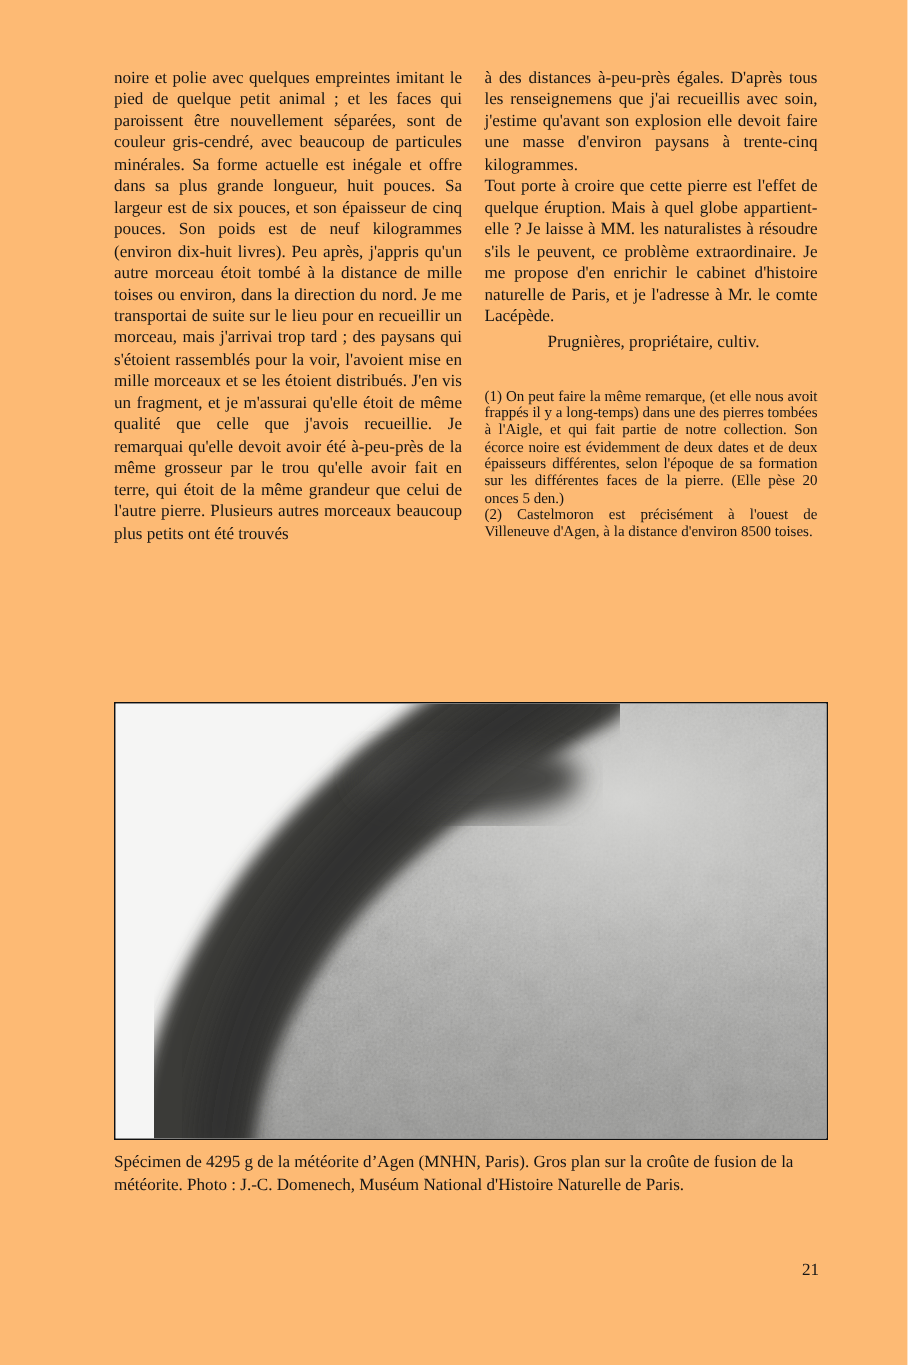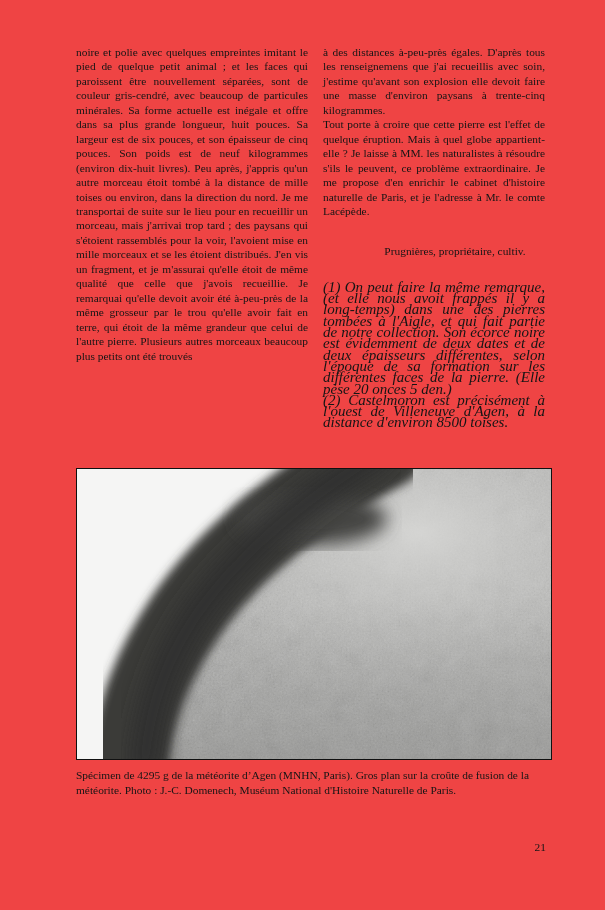--- a/index.html
+++ b/index.html
@@ -4,21 +4,21 @@
 <style>
   html, body {
     margin: 0;
     padding: 0;
     background: #ffffff;
   }
   .page {
     position: relative;
     width: 605px;
     height: 910px;
-    background: #ef4444;
+    background: #fdba74;
     font-family: "Liberation Serif", "DejaVu Serif", serif;
     color: #151515;
     overflow: hidden;
   }
   .text-columns {
     position: absolute;
     left: 76px;
     top: 45px;
     width: 469px;
     display: flex;
@@ -27,33 +27,31 @@
   .col-left  { width: 232px; }
   .col-right { width: 222px; }
   .body-par {
     margin: 0;
     font-size: 11.4px;
     line-height: 14.45px;
     text-align: justify;
     hyphens: none;
   }
   .signature {
-    margin: 26px 0 0 0;
+    margin: 3px 0 0 0;
     font-size: 11.4px;
     line-height: 14.45px;
-    text-align: center;
     padding-left: 42px;
   }
   .footnotes {
     margin-top: 23px;
   }
   .footnote {
     margin: 0;
-    font-style: italic;
-    font-size: 15px;
+    font-size: 10px;
     line-height: 11.3px;
     text-align: justify;
   }
   .figure-frame {
     position: absolute;
     left: 76px;
     top: 468px;
     width: 474px;
     height: 290px;
     border: 1.5px solid #101010;

